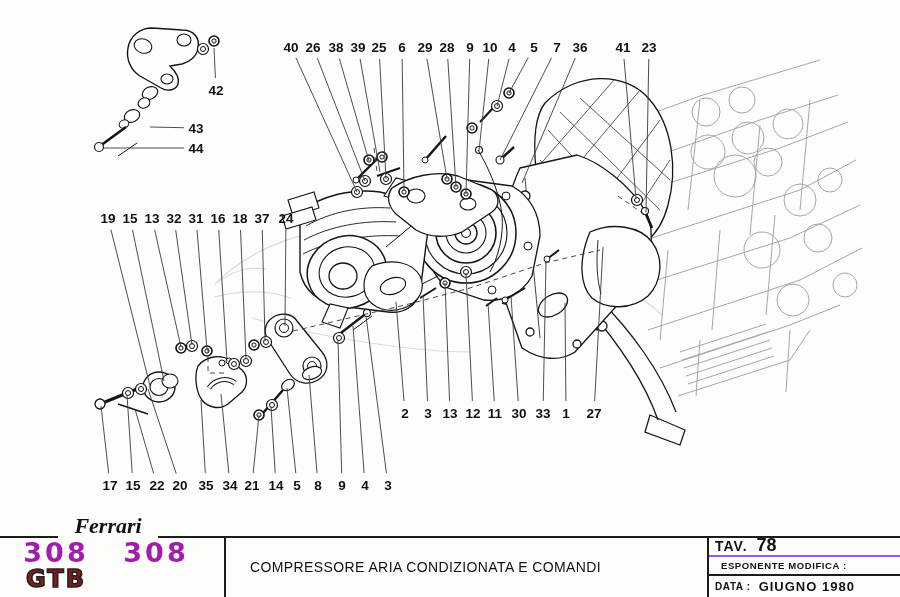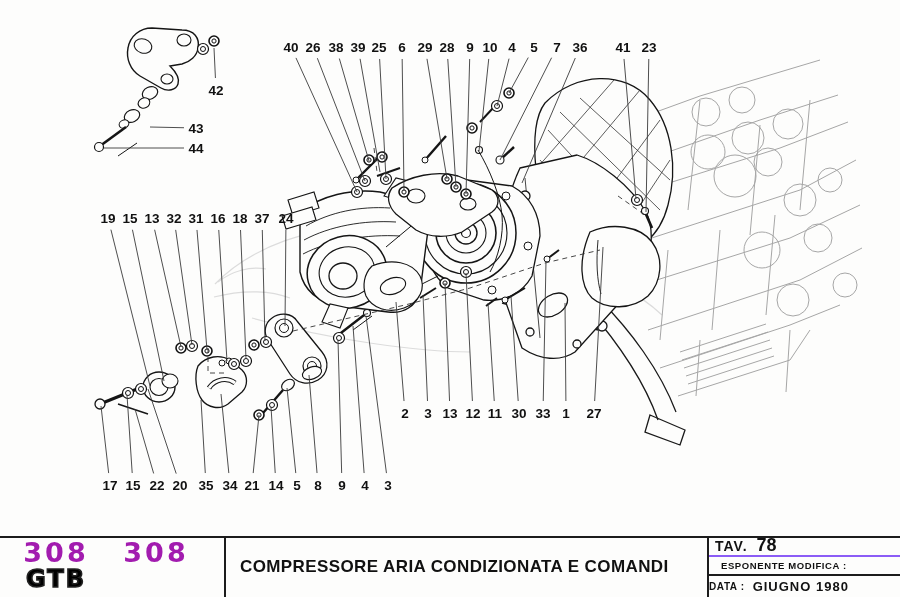--- a/index.html
+++ b/index.html
@@ -18,35 +18,35 @@
     font-weight:bold;font-size:22px;letter-spacing:0;line-height:22px;z-index:3;
   }
   .model-logo{position:absolute;top:539px;width:96px;text-align:center;line-height:1;z-index:3;}
   .model-logo.m1{left:8px;} .model-logo.m2{left:108px;}
   .model-num{
     display:block;font-weight:900;font-size:27px;letter-spacing:3px;color:#a21caf;
     font-family:"DejaVu Sans",sans-serif;
   }
   .model-trim{
     display:block;font-weight:900;font-size:24px;letter-spacing:2px;margin-top:1px;
-    color:#000000;-webkit-text-stroke:1.6px #222;font-family:"DejaVu Sans",sans-serif;
+    color:#7f1d1d;-webkit-text-stroke:1.6px #222;font-family:"DejaVu Sans",sans-serif;
   }
   .drawing-title{
-    position:absolute;left:240px;top:536px;width:460px;height:61px;
-    display:flex;align-items:center;font-weight:bold;font-size:17px;letter-spacing:.4px;
+    position:absolute;left:250px;top:536px;width:460px;height:61px;
+    display:flex;align-items:center;font-weight:normal;font-size:14px;letter-spacing:.4px;
   }
   .tav-row1{position:absolute;left:709px;top:536px;width:191px;height:21px;
     border-bottom:2px solid #8b5cf6;display:flex;align-items:center;padding-left:6px;box-sizing:border-box;}
   .tav-label{font-weight:bold;font-size:14px;letter-spacing:1px;}
   .tav-number{font-weight:bold;font-size:18px;margin-left:9px;}
   .tav-row2{position:absolute;left:709px;top:557px;width:191px;height:19px;
     border-bottom:2px solid #1c1c1c;display:flex;align-items:center;padding-left:12px;box-sizing:border-box;
     font-weight:bold;font-size:9.5px;letter-spacing:.6px;}
   .tav-row3{position:absolute;left:709px;top:576px;width:153px;height:21px;
-    display:flex;align-items:center;box-sizing:border-box;}
+    display:flex;align-items:center;padding-left:6px;box-sizing:border-box;}
   .data-label{font-weight:bold;font-size:10px;letter-spacing:.6px;}
   .data-value{font-weight:bold;font-size:13px;margin-left:8px;letter-spacing:1px;}
 </style>
 </head>
 <body>
 
 <div class="sheet">
 
   <svg width="900" height="540" viewBox="0 0 900 540">
     <defs>
@@ -398,20 +398,21 @@
         <text x="566" y="417.5" text-anchor="middle" font-family="&quot;Liberation Sans&quot;, sans-serif" font-size="13.5" font-weight="bold" fill="#111">1</text>
         <line x1="594.6496482998405" y1="401.0175980251656" x2="603" y2="247" stroke="#3a3a3a" stroke-width="0.9"></line>
         <text x="594" y="417.5" text-anchor="middle" font-family="&quot;Liberation Sans&quot;, sans-serif" font-size="13.5" font-weight="bold" fill="#111">27</text>
       </g>
   </svg>
 
   <div class="footer-hr"></div>
   <div class="vline v1"></div>
   <div class="vline v2"></div>
 
+  <div class="brand-logo">Ferrari</div>
 
   <div class="model-logo m1">
     <span class="model-num">308</span>
     <span class="model-trim">GTB</span>
   </div>
   <div class="model-logo m2">
     <span class="model-num">308</span>
   </div>
 
   <div class="drawing-title">COMPRESSORE ARIA CONDIZIONATA E COMANDI</div>

